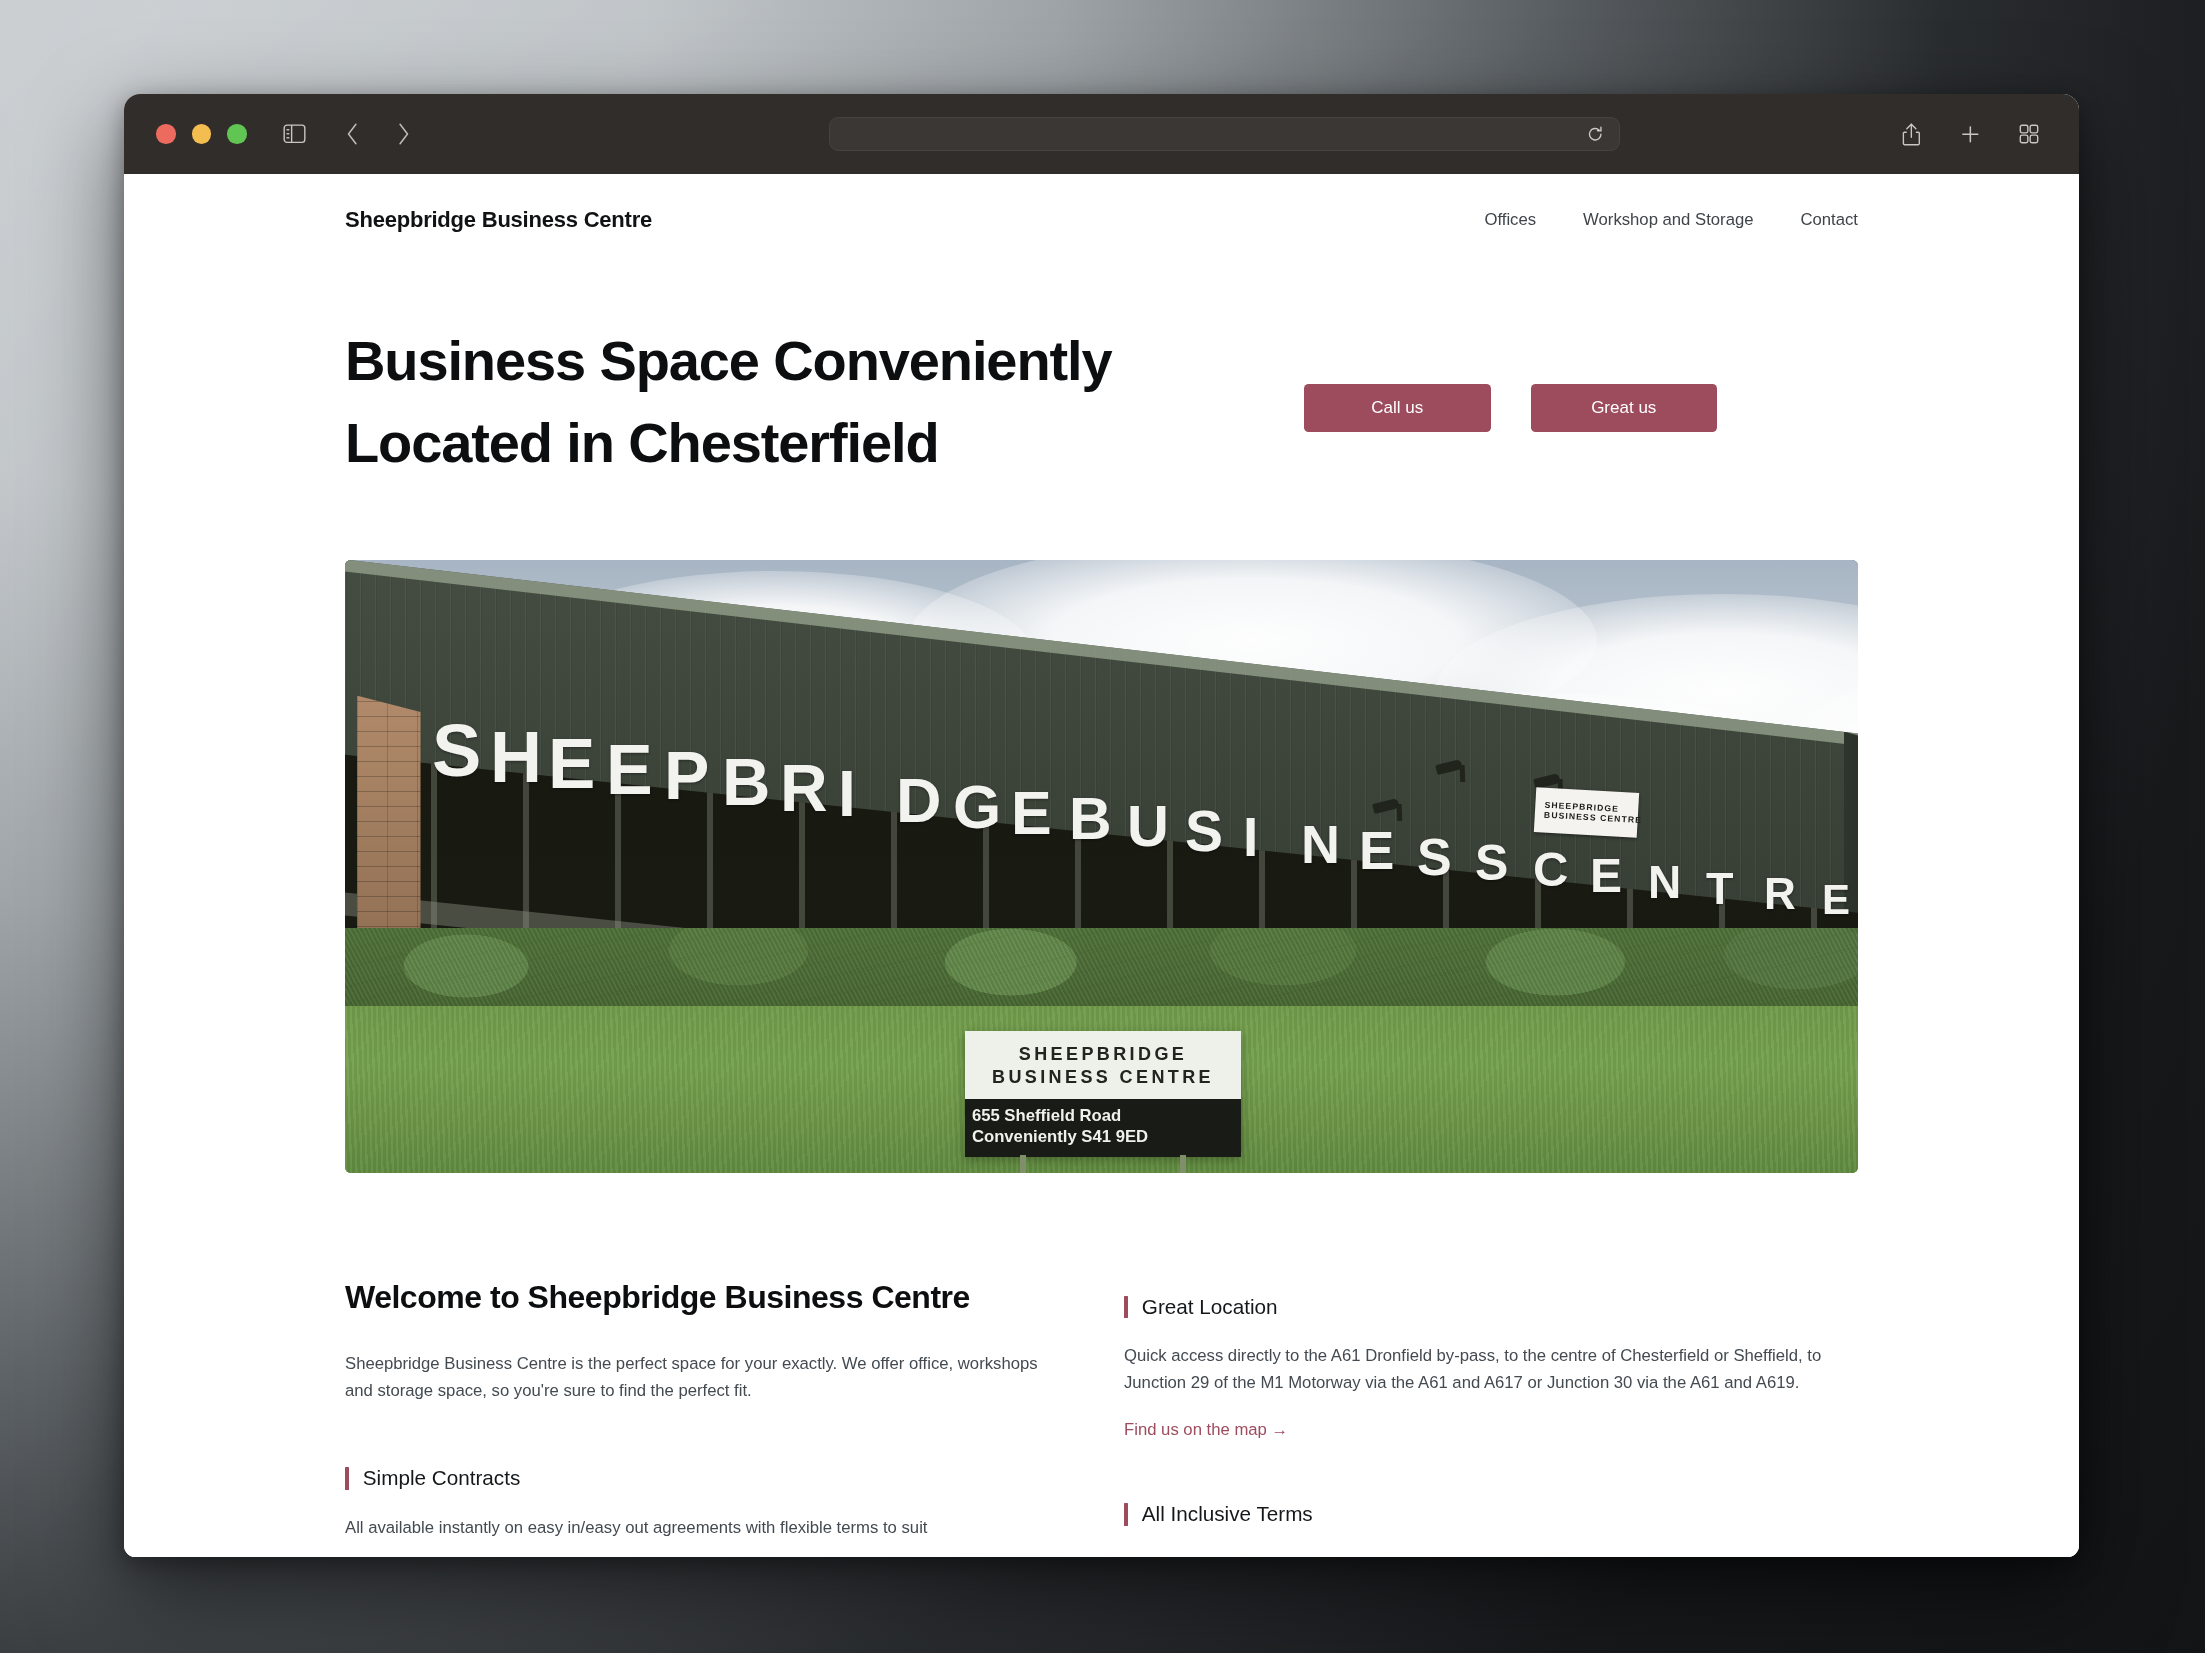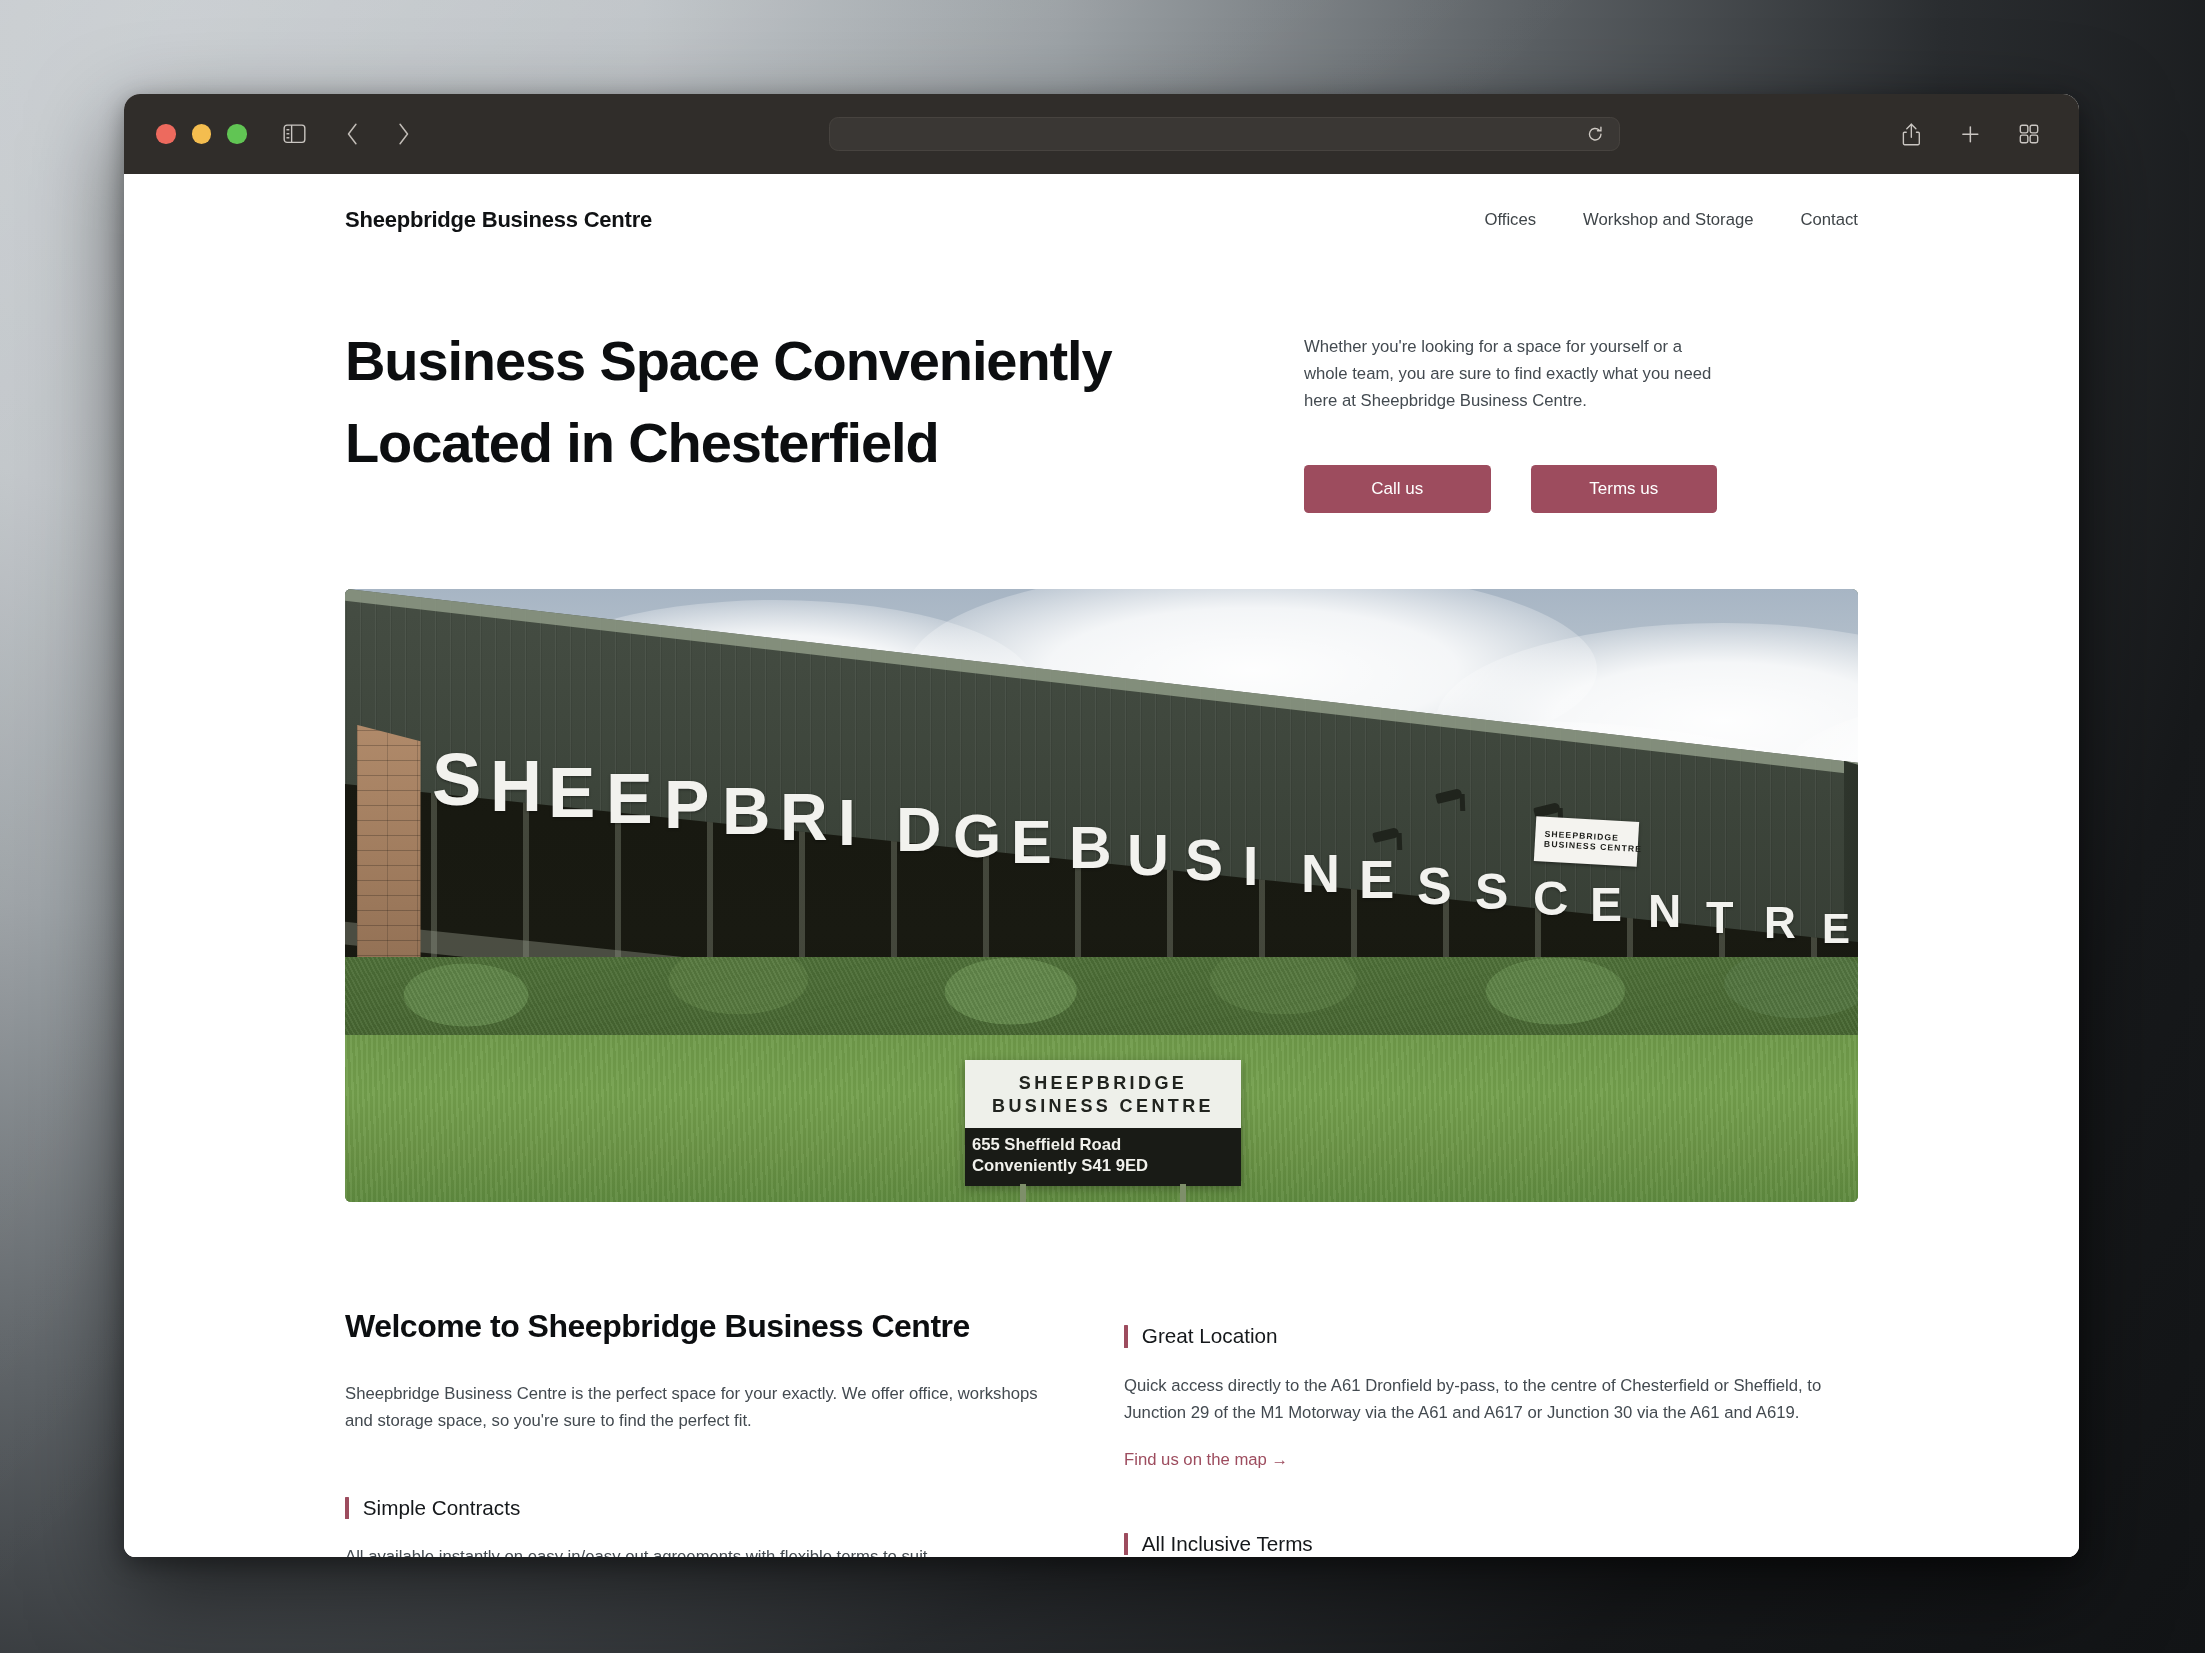--- a/index.html
+++ b/index.html
@@ -506,24 +506,23 @@
         <a class="nav-link" href="#">Workshop and Storage</a>
         <a class="nav-link" href="#">Contact</a>
       </nav>
     </header>
 
     <section id="hero">
       <div id="hero-left">
         <h1 id="hero-title">Business Space Conveniently Located in Chesterfield</h1>
       </div>
       <div id="hero-right">
-        <p id="hero-sub">Whether you're looking for a space for yourself or a whole team, you are sure to find exactly what you need here at Sheepbridge Business Centre.</p>
         <div id="hero-actions">
           <button class="cta">Call us</button>
-          <button class="cta">Terms us</button>
+          <button class="cta">Great us</button>
         </div>
       </div>
     </section>
 
     <figure id="hero-photo">
       <div class="ph" id="sky">
         <div class="cloud" style="left:172px; top:11.5px; width:517px; height:172px;"></div>
         <div class="cloud" style="left:563px; top:-23px; width:689px; height:207px;"></div>
         <div class="cloud" style="left:1091px; top:34px; width:574px; height:195px;"></div>
         <div class="cloud" style="left:1436px; top:103px; width:517px; height:172px;"></div>

